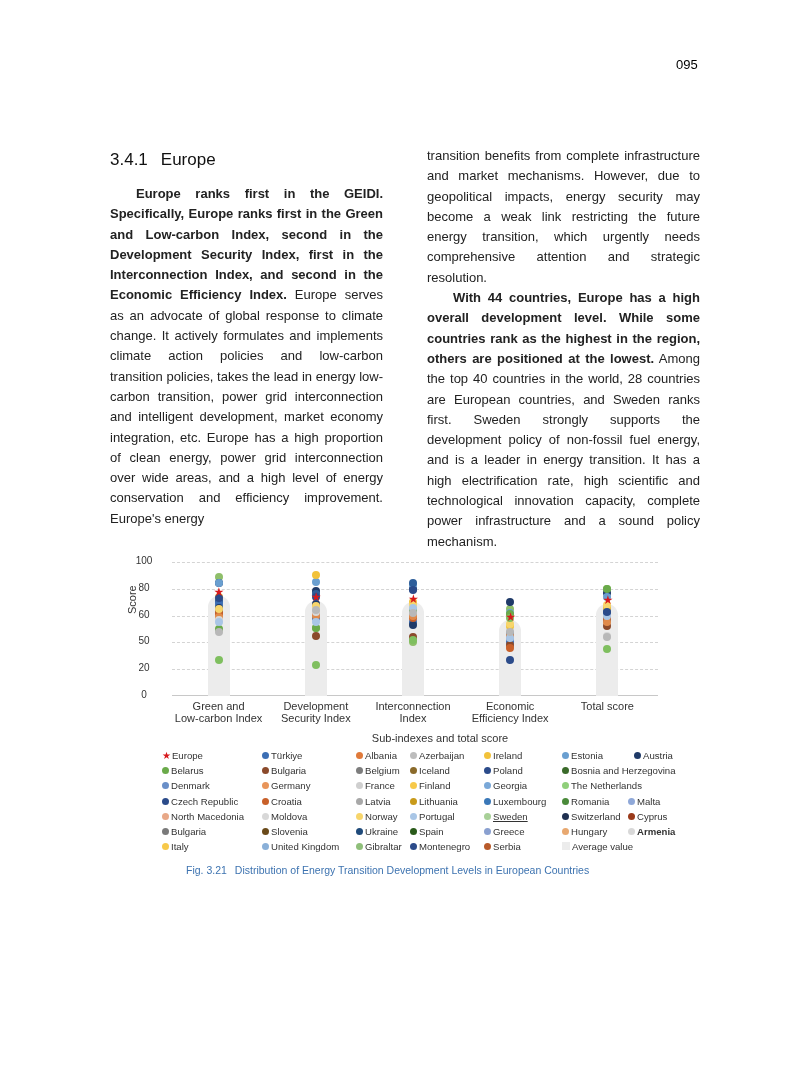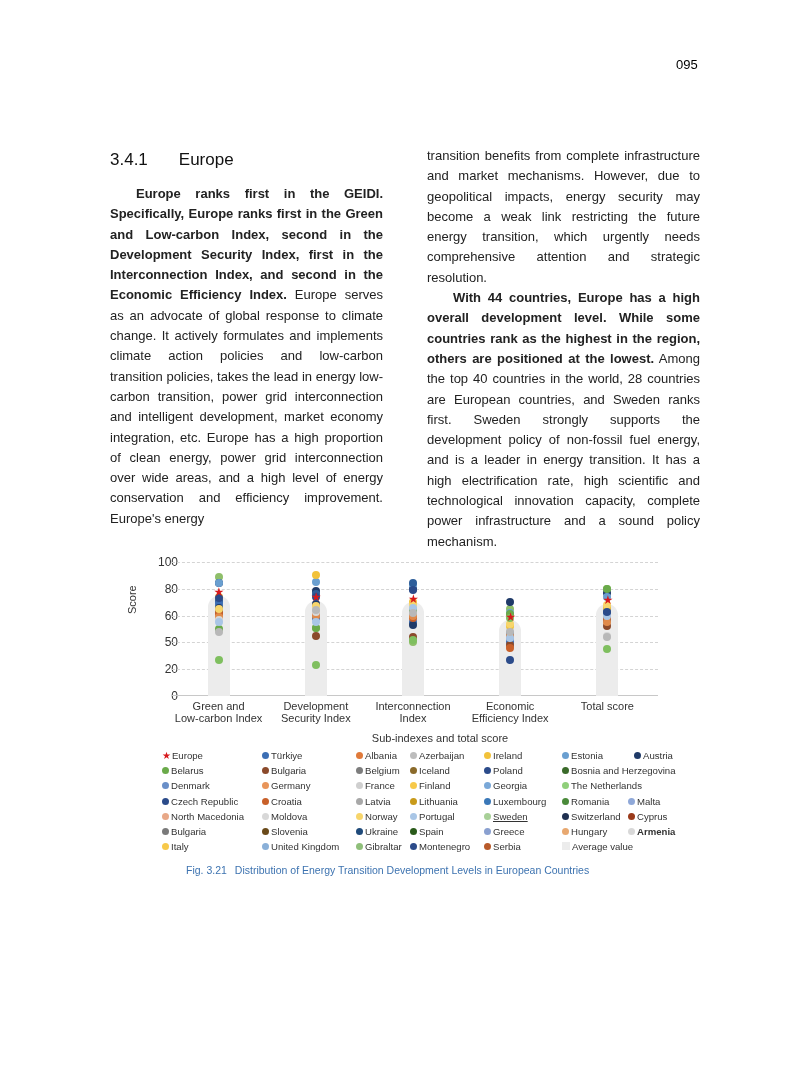--- a/index.html
+++ b/index.html
@@ -3,30 +3,30 @@
 <meta charset="utf-8">
 <style>
   html, body { margin: 0; padding: 0; background: #ffffff; }
   body { width: 793px; height: 1077px; position: relative; overflow: hidden;
          font-family: "Liberation Sans", sans-serif; color: #1a1a1a; }
   .page-number { position: absolute; left: 676px; top: 57px; font-size: 13px; color: #000000; }
   .col { position: absolute; top: 146px; width: 273px; font-size: 13px; line-height: 20.3px; text-align: justify; color: #222; }
   .col.left { left: 110px; }
   .col.right { left: 427px; }
   .heading { font-size: 17px; margin: 3px 0 13px 0; line-height: 22px; color: #111; text-align: left; }
-  .heading .num { margin-right: 31px; }
+  .heading .num { margin-right: 13px; }
   .para { margin: 0; text-indent: 26px; }
   .para.cont { text-indent: 0; }
   .para b { font-weight: bold; }
 
   .chart { position: absolute; left: 120px; top: 550px; width: 560px; height: 200px; }
   .plot { position: absolute; left: 52px; top: 12px; width: 486px; height: 134px; }
   .gridline { position: absolute; left: 0; right: 0; border-top: 1px dashed #d4d4d4; height: 0; }
   .axis-line { position: absolute; left: 0; right: 0; bottom: 0; border-top: 1px solid #c8c8c8; }
-  .ytick { position: absolute; left: 16px; width: 42px; text-align: right; font-size: 12px; color: #333; }
+  .ytick { position: absolute; left: 3px; width: 42px; text-align: center; font-size: 10px; color: #333; }
   .ylabel { position: absolute; left: 6px; top: 64px; transform: rotate(-90deg); transform-origin: left top; font-size: 11px; color: #333; }
   .avgbar { position: absolute; bottom: 0; width: 22px; background: #ececec; border-radius: 11px 11px 0 0; }
   .dot { position: absolute; width: 8px; height: 8px; border-radius: 50%; margin-left: -4px; margin-top: -4px; }
   .star { position: absolute; font-size: 12px; line-height: 12px; color: #d7191c; margin-left: -5px; margin-top: -7px; }
   .xtick { position: absolute; top: 150px; width: 100px; margin-left: -50px; text-align: center; font-size: 11px; line-height: 12px; color: #333; }
   .xlabel { position: absolute; top: 182px; left: 220px; width: 200px; text-align: center; font-size: 11px; color: #333; }
 
   .legend { position: absolute; left: 162px; top: 750px; width: 540px; height: 108px; }
   .leg-item { position: absolute; font-size: 9.6px; line-height: 12px; color: #333; white-space: nowrap; }
   .leg-item .sw { display: inline-block; width: 7px; height: 7px; border-radius: 50%; margin-right: 2px; vertical-align: 0px; }

